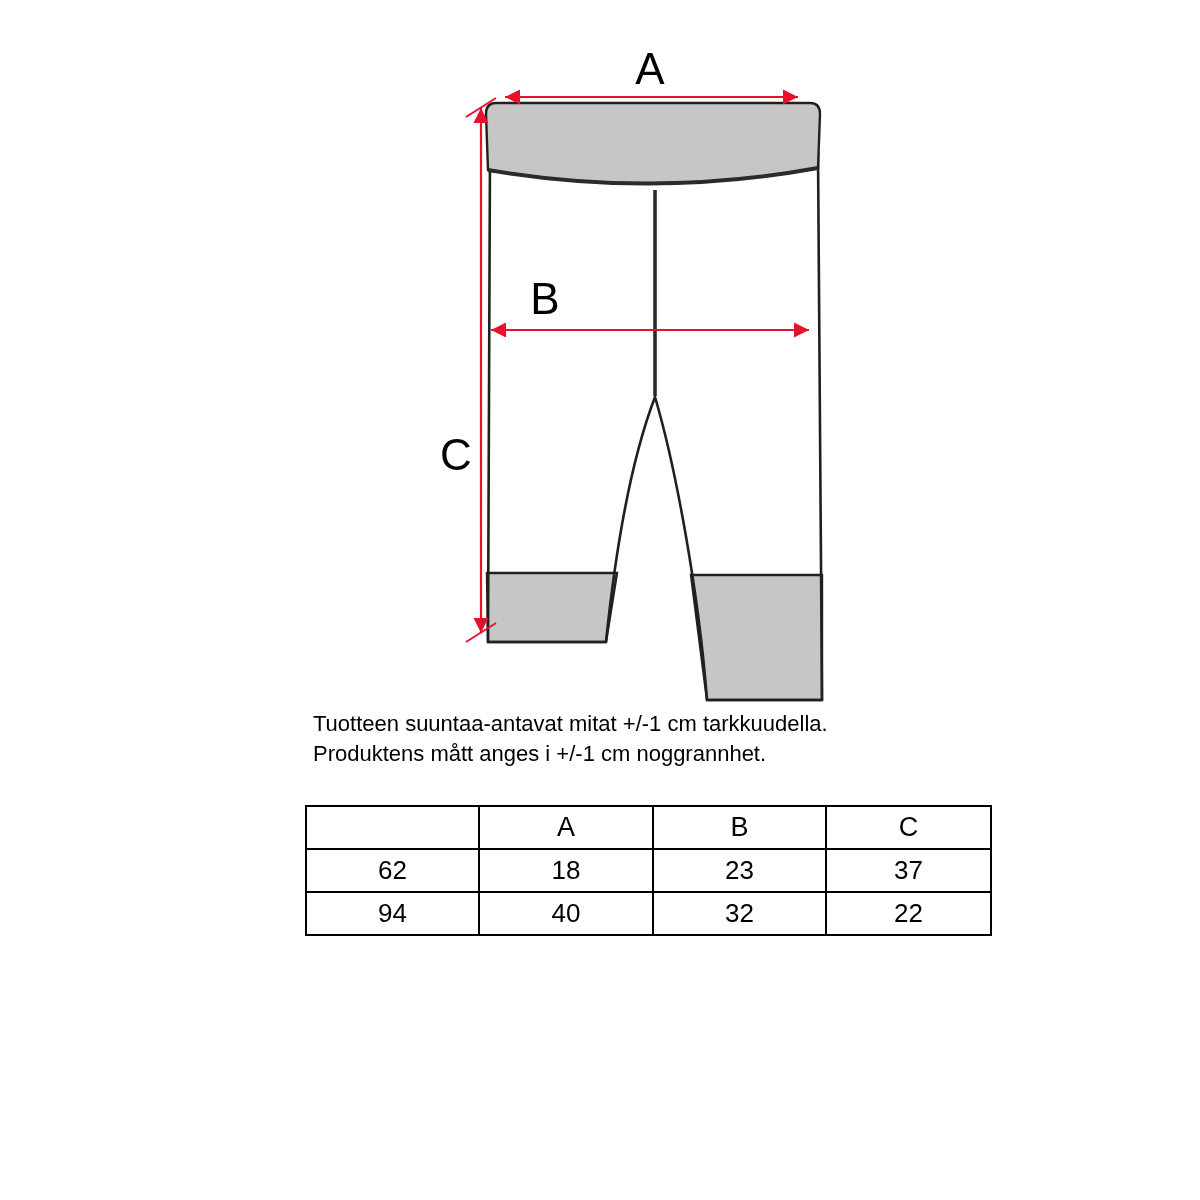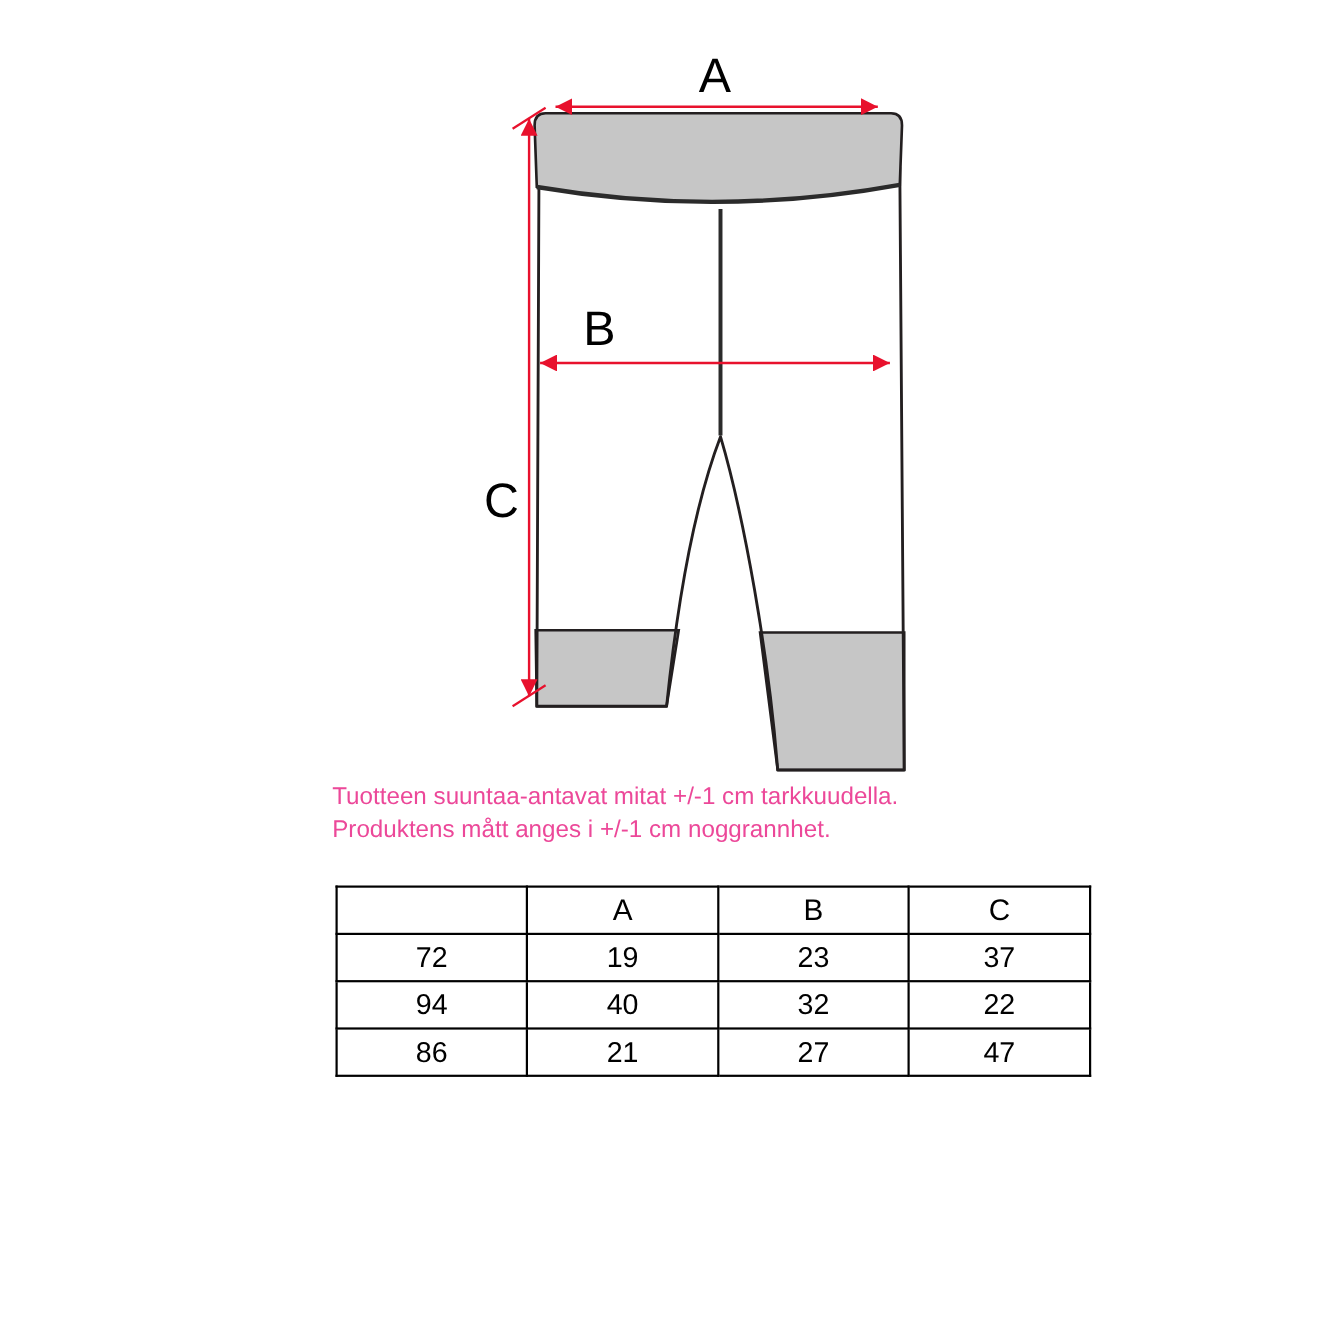--- a/index.html
+++ b/index.html
@@ -3,21 +3,21 @@
 <meta charset="utf-8">
 <style>
   html,body{margin:0;padding:0;}
   body{
     width:1200px;height:1200px;background:#ffffff;
     font-family:"Liberation Sans", sans-serif;color:#000;
     position:relative;overflow:hidden;
   }
   .page{position:absolute;inset:0;}
   .drawing{position:absolute;left:410px;top:40px;width:460px;height:680px;}
-  .notes{position:absolute;left:302px;top:709px;font-size:22px;line-height:30px;color:#ec4899;}
+  .notes{position:absolute;left:313px;top:709px;font-size:22px;line-height:30px;color:#000000;}
   .notes div{white-space:nowrap;}
   .size-table-wrap{position:absolute;left:305px;top:805px;width:685px;}
   table.size-table{
     border-collapse:collapse;table-layout:fixed;width:685px;
     font-size:26px;color:#000;
   }
   table.size-table th, table.size-table td{
     border:2px solid #000;height:41px;text-align:center;vertical-align:middle;
     font-weight:normal;padding:0;
   }
@@ -73,34 +73,28 @@
           <col style="width:165px">
       </colgroup>
       <tbody>
           <tr>
         <th></th>
         <th>A</th>
         <th>B</th>
         <th>C</th>
       </tr>
       <tr>
-        <td>72</td>
-        <td>19</td>
+        <td>62</td>
+        <td>18</td>
         <td>23</td>
         <td>37</td>
       </tr>
       <tr>
         <td>94</td>
         <td>40</td>
         <td>32</td>
         <td>22</td>
       </tr>
-      <tr>
-        <td>86</td>
-        <td>21</td>
-        <td>27</td>
-        <td>47</td>
-      </tr>
     </tbody>
       </table>
   </div>
 
 </div>
 
 </body></html>

